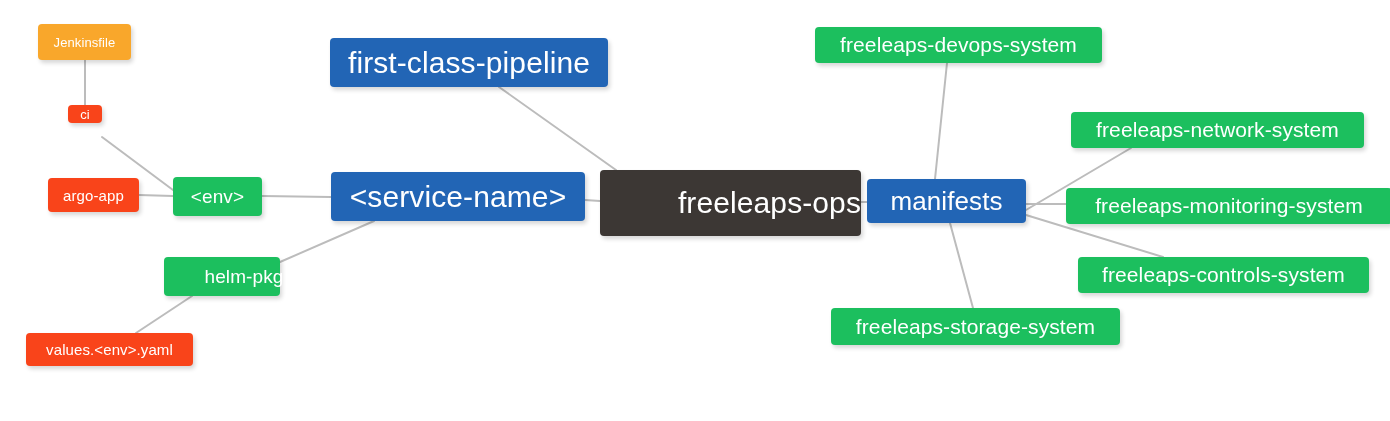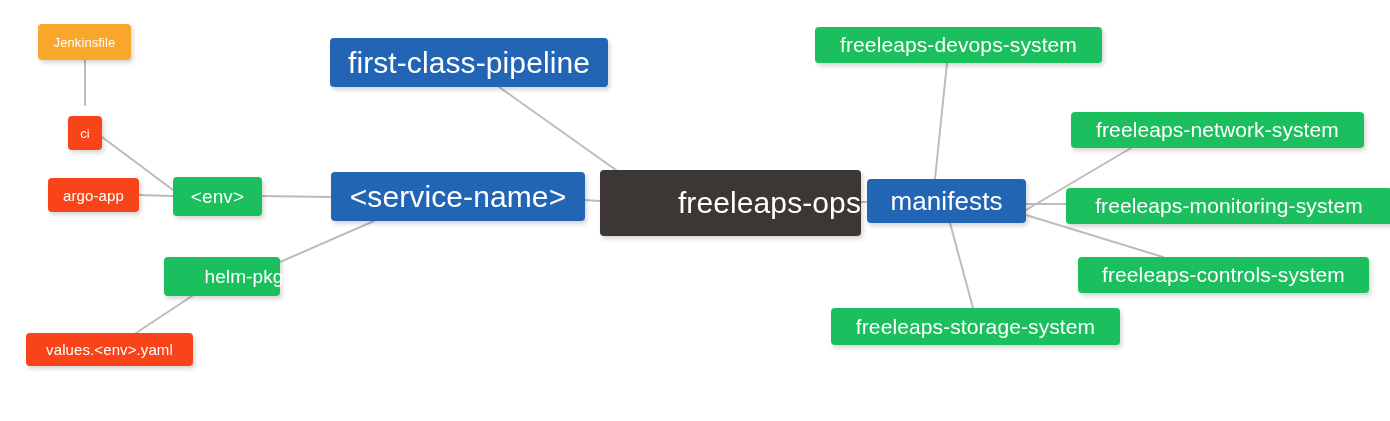--- a/index.html
+++ b/index.html
@@ -71,21 +71,21 @@
       <line x1="919" y1="179" x2="931" y2="63" stroke="#bcbcbc" stroke-width="2" stroke-linecap="round"></line>
       <line x1="1010" y1="210" x2="1115" y2="148" stroke="#bcbcbc" stroke-width="2" stroke-linecap="round"></line>
       <line x1="1010" y1="204" x2="1050" y2="204" stroke="#bcbcbc" stroke-width="2" stroke-linecap="round"></line>
       <line x1="1010" y1="215" x2="1147" y2="257" stroke="#bcbcbc" stroke-width="2" stroke-linecap="round"></line>
       <line x1="934" y1="223" x2="957" y2="308" stroke="#bcbcbc" stroke-width="2" stroke-linecap="round"></line>
     </svg>
   <div id="nodes">
       <div class="node orange sz-xs" style="left: 22px; top: 24px; width: 93px; height: 36px;">
         <span>Jenkinsfile</span>
       </div>
-      <div class="node red sz-xs" style="left: 52px; top: 116px; width: 34px; height: 34px;">
+      <div class="node red sz-xs" style="left: 52px; top: 105px; width: 34px; height: 18px;">
         <span>ci</span>
       </div>
       <div class="node red sz-sm" style="left: 32px; top: 178px; width: 91px; height: 34px;">
         <span>argo-app</span>
       </div>
       <div class="node green sz-md" style="left: 157px; top: 177px; width: 89px; height: 39px;">
         <span>&lt;env&gt;</span>
       </div>
       <div class="node green sz-md" style="left: 148px; top: 257px; width: 116px; height: 39px; padding-left: 44px;">
         <span>helm-pkg</span>

